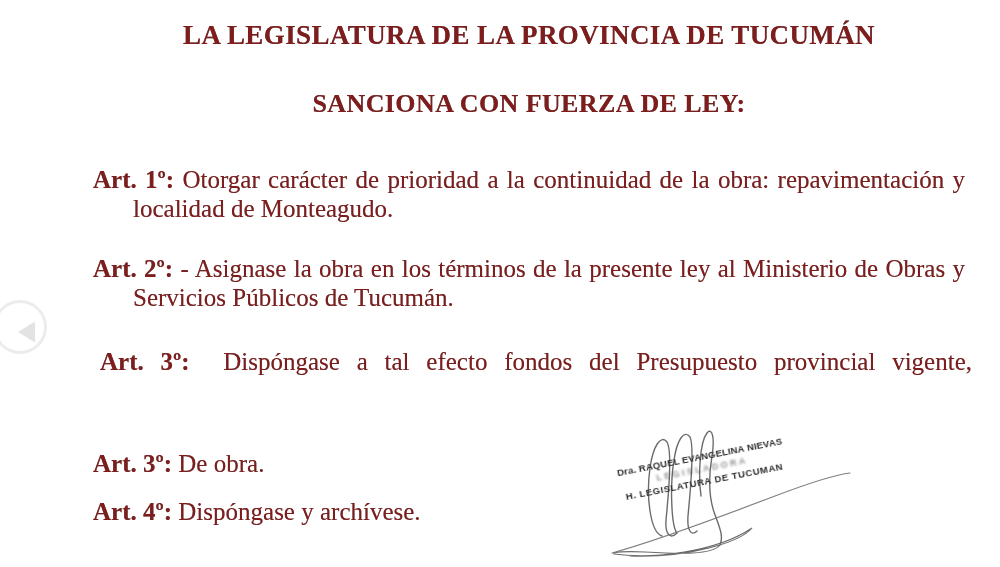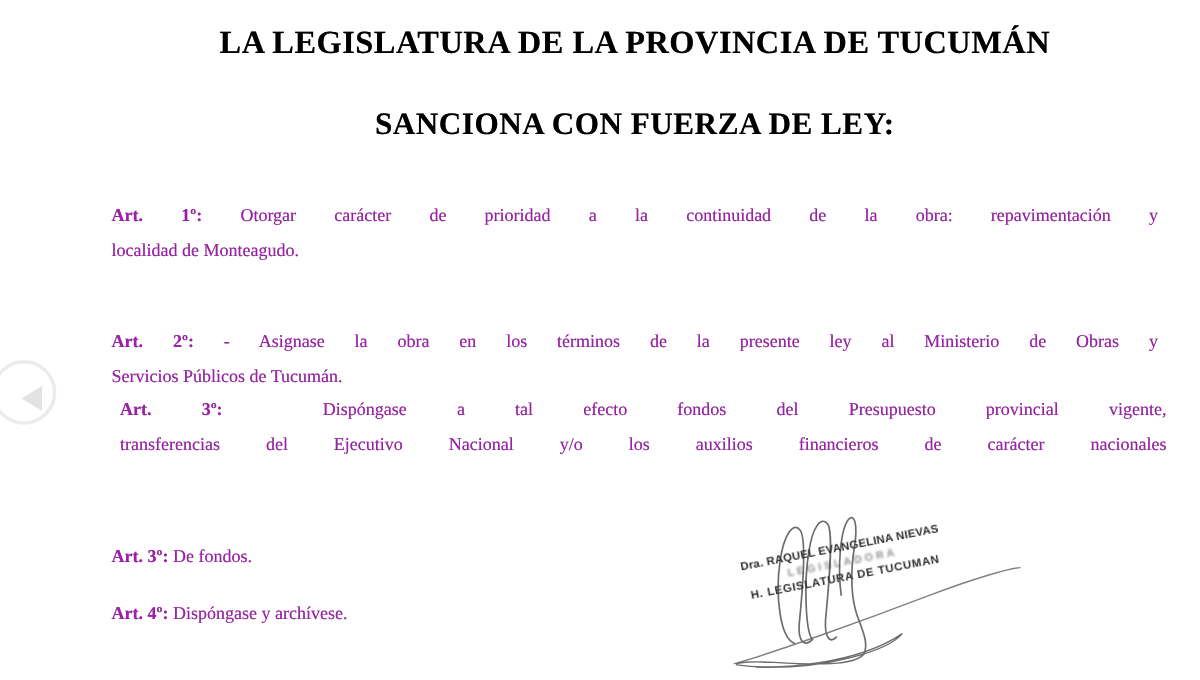--- a/index.html
+++ b/index.html
@@ -8,34 +8,34 @@
     background:#ffffff;
     font-family:"Liberation Serif", serif;
     color:#1b1b1b;
   }
   .page{position:absolute;left:0;top:0;width:1000px;height:567px;}
 
   
   .title{
     position:absolute;left:93px;width:872px;text-align:center;
     font-weight:bold;letter-spacing:.4px;white-space:nowrap;
-    color:#000000;text-shadow:0 0 .4px rgba(0,0,0,.55);
+    color:#7f1d1d;text-shadow:0 0 .4px rgba(0,0,0,.55);
   }
   .title-1{top:20px;font-size:27px;}
   .title-2{top:69px;font-size:26px;margin-top:20px;}
 
   
   .para{
     position:absolute;left:93px;width:872px;
-    font-size:15px;line-height:28.5px;
-    color:#a21caf;text-shadow:0 0 .3px rgba(0,0,0,.45);
+    font-size:25px;line-height:28.5px;
+    color:#7f1d1d;text-shadow:0 0 .3px rgba(0,0,0,.45);
   }
   .para b{font-weight:bold;}
   .jline{display:block;text-align:justify;text-align-last:justify;}
-  .jlast{text-align:justify;text-align-last:left;}
+  .jlast{text-align:justify;text-align-last:left;margin-left:40px;}
   .single{text-align:left;}
   .indent{padding-left:7px;}
 
   
   .prev-btn{
     position:absolute;left:-10px;top:299px;width:60px;height:60px;
     background:transparent;border:none;padding:0;cursor:pointer;
   }
 
   
@@ -58,32 +58,31 @@
 <div class="page">
 
   <div class="title title-1">LA LEGISLATURA DE LA PROVINCIA DE TUCUMÁN</div>
   <div class="title title-2">SANCIONA CON FUERZA DE LEY:</div>
 
   <div class="para" style="top:166px;">
     <span class="jline"><b>Art. 1º:</b> <span>Otorgar carácter de prioridad a la continuidad de la obra: repavimentación y</span></span>
     <span class="jline jlast">localidad de Monteagudo.</span>
   </div>
 
-  <div class="para" style="top:271px;">
+  <div class="para" style="top:255px;">
     <span class="jline"><b>Art. 2º:</b> <span>- Asignase la obra en los términos de la presente ley al Ministerio de Obras y</span></span>
     <span class="jline jlast">Servicios Públicos de Tucumán.</span>
   </div>
 
-  <div class="para indent" style="top:328px;">
+  <div class="para indent" style="top:348px;">
     <span class="jline"><b>Art. 3º:</b>&nbsp; <span>Dispóngase a tal efecto fondos del Presupuesto provincial vigente,</span></span>
-    <span class="jline">transferencias del Ejecutivo Nacional y/o los auxilios financieros de carácter nacionales</span>
   </div>
 
   <div class="para single" style="top:450px;">
-    <b>Art. 3º:</b> <span>De fondos.</span>
+    <b>Art. 3º:</b> <span>De obra.</span>
   </div>
 
   <div class="para single" style="top:498px;">
     <b>Art. 4º:</b> <span>Dispóngase y archívese.</span>
   </div>
 
   <button class="prev-btn" aria-label="previous">
     <svg width="60" height="60" viewBox="0 0 60 60">
       <circle cx="30" cy="28" r="25.5" fill="#ffffff" stroke="#ececec" stroke-width="3"></circle>
       <path d="M 28 33 L 45 22.5 L 45 43.5 Z" fill="#e3e3e3"></path>

